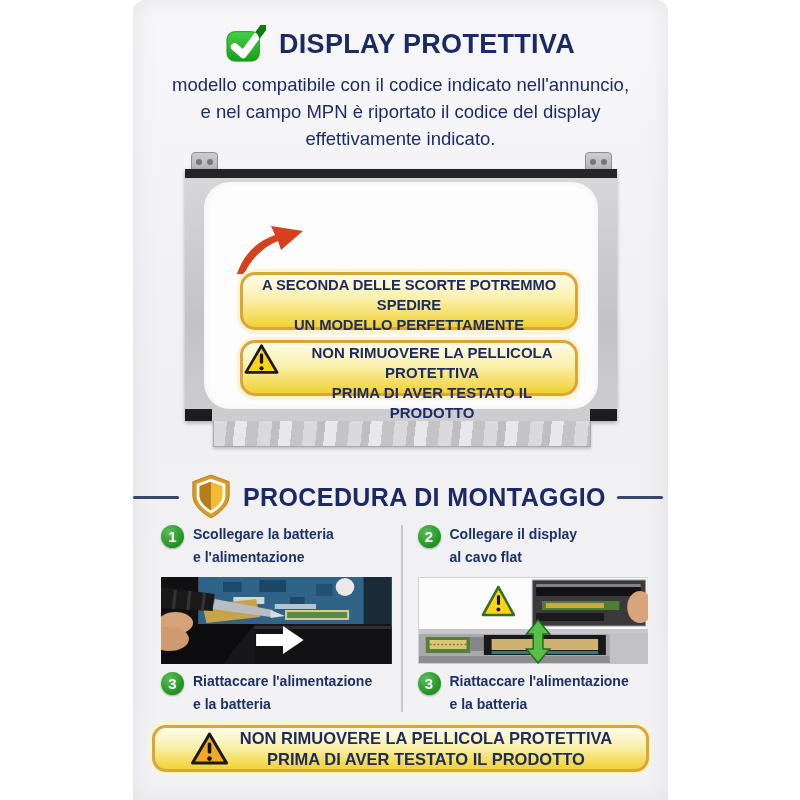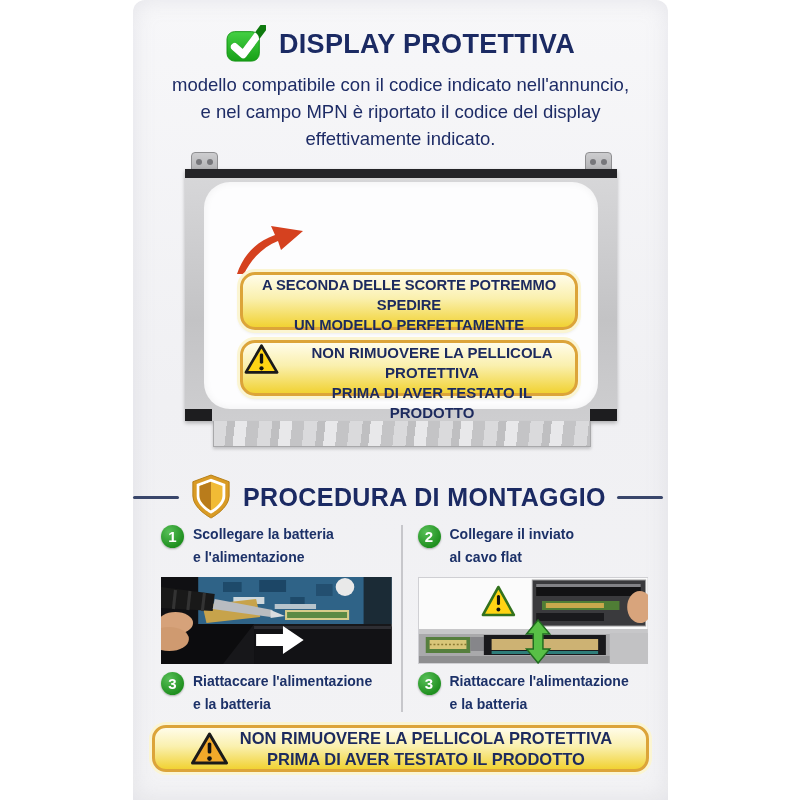--- a/index.html
+++ b/index.html
@@ -204,21 +204,21 @@
             <div>Riattaccare l'alimentazione</div>
             <div>e la batteria</div>
           </div>
         </div>
       </div>
 
       <div>
         <div class="step-row">
           <span class="badge">2</span>
           <div class="step-text">
-            <div>Collegare il inviato</div>
+            <div>Collegare il display</div>
             <div>al cavo flat</div>
           </div>
         </div>
 
         <svg class="photo" viewBox="0 0 238 87" preserveAspectRatio="none">
           <rect x="0" y="0" width="238" height="52" fill="#fbfbfb"></rect>
           <rect x="0" y="52" width="238" height="35" fill="#a9a9ab"></rect>
           <rect x="0" y="52" width="238" height="5" fill="#c7c7c9"></rect>
           <rect x="0" y="79" width="238" height="8" fill="#8e8e90"></rect>
           <rect x="0.5" y="0.5" width="237" height="86" fill="none" stroke="#cfcfd3" stroke-width="1"></rect>

